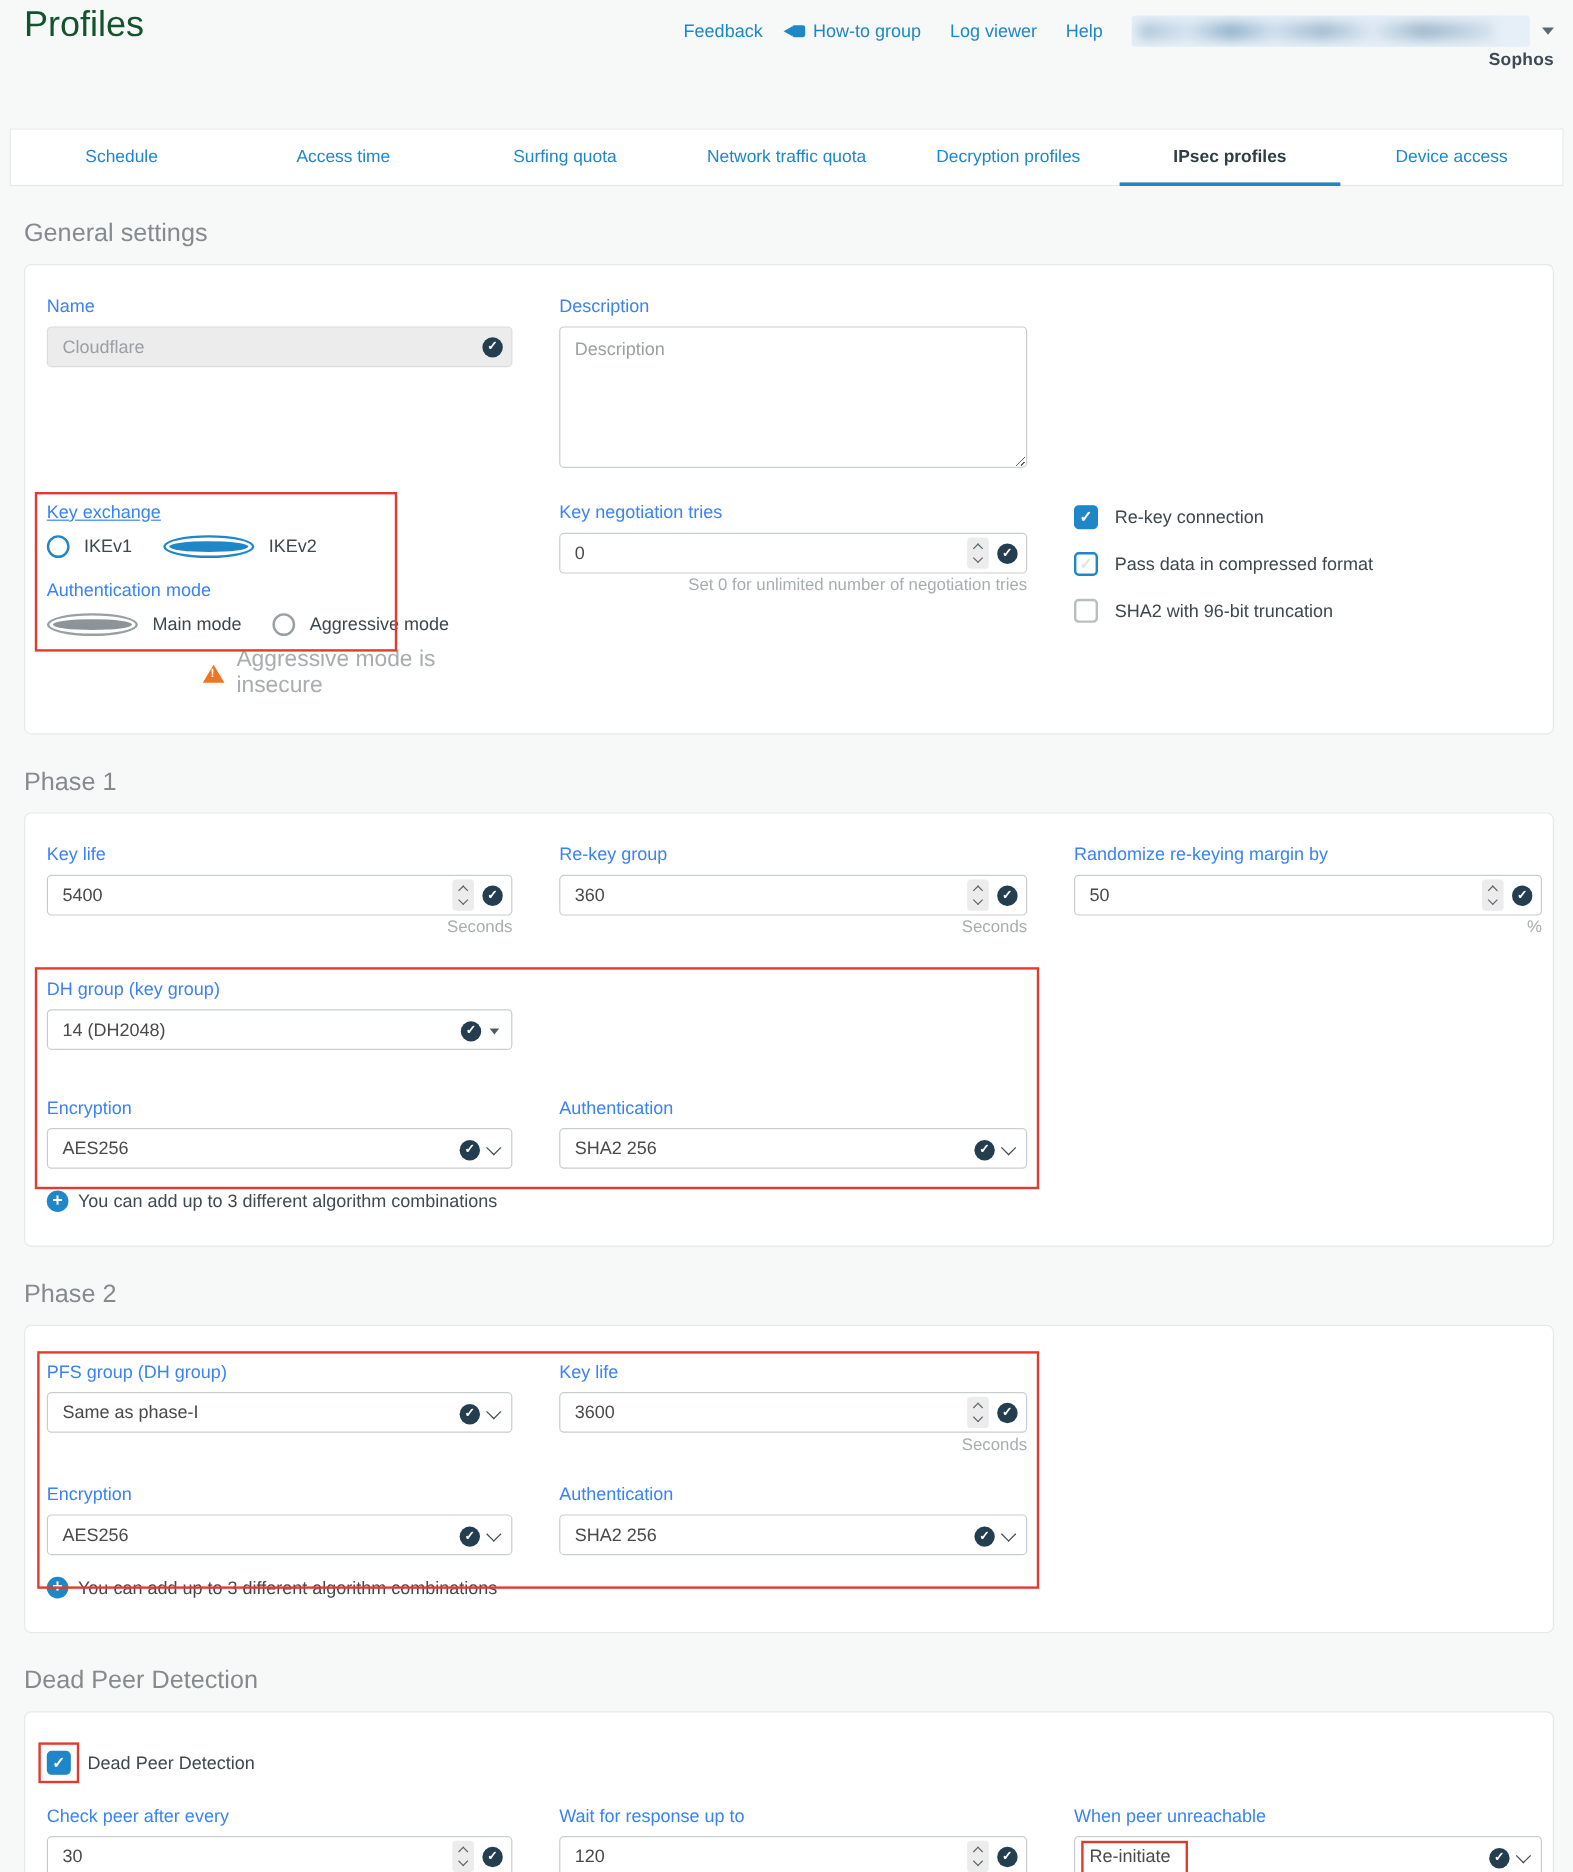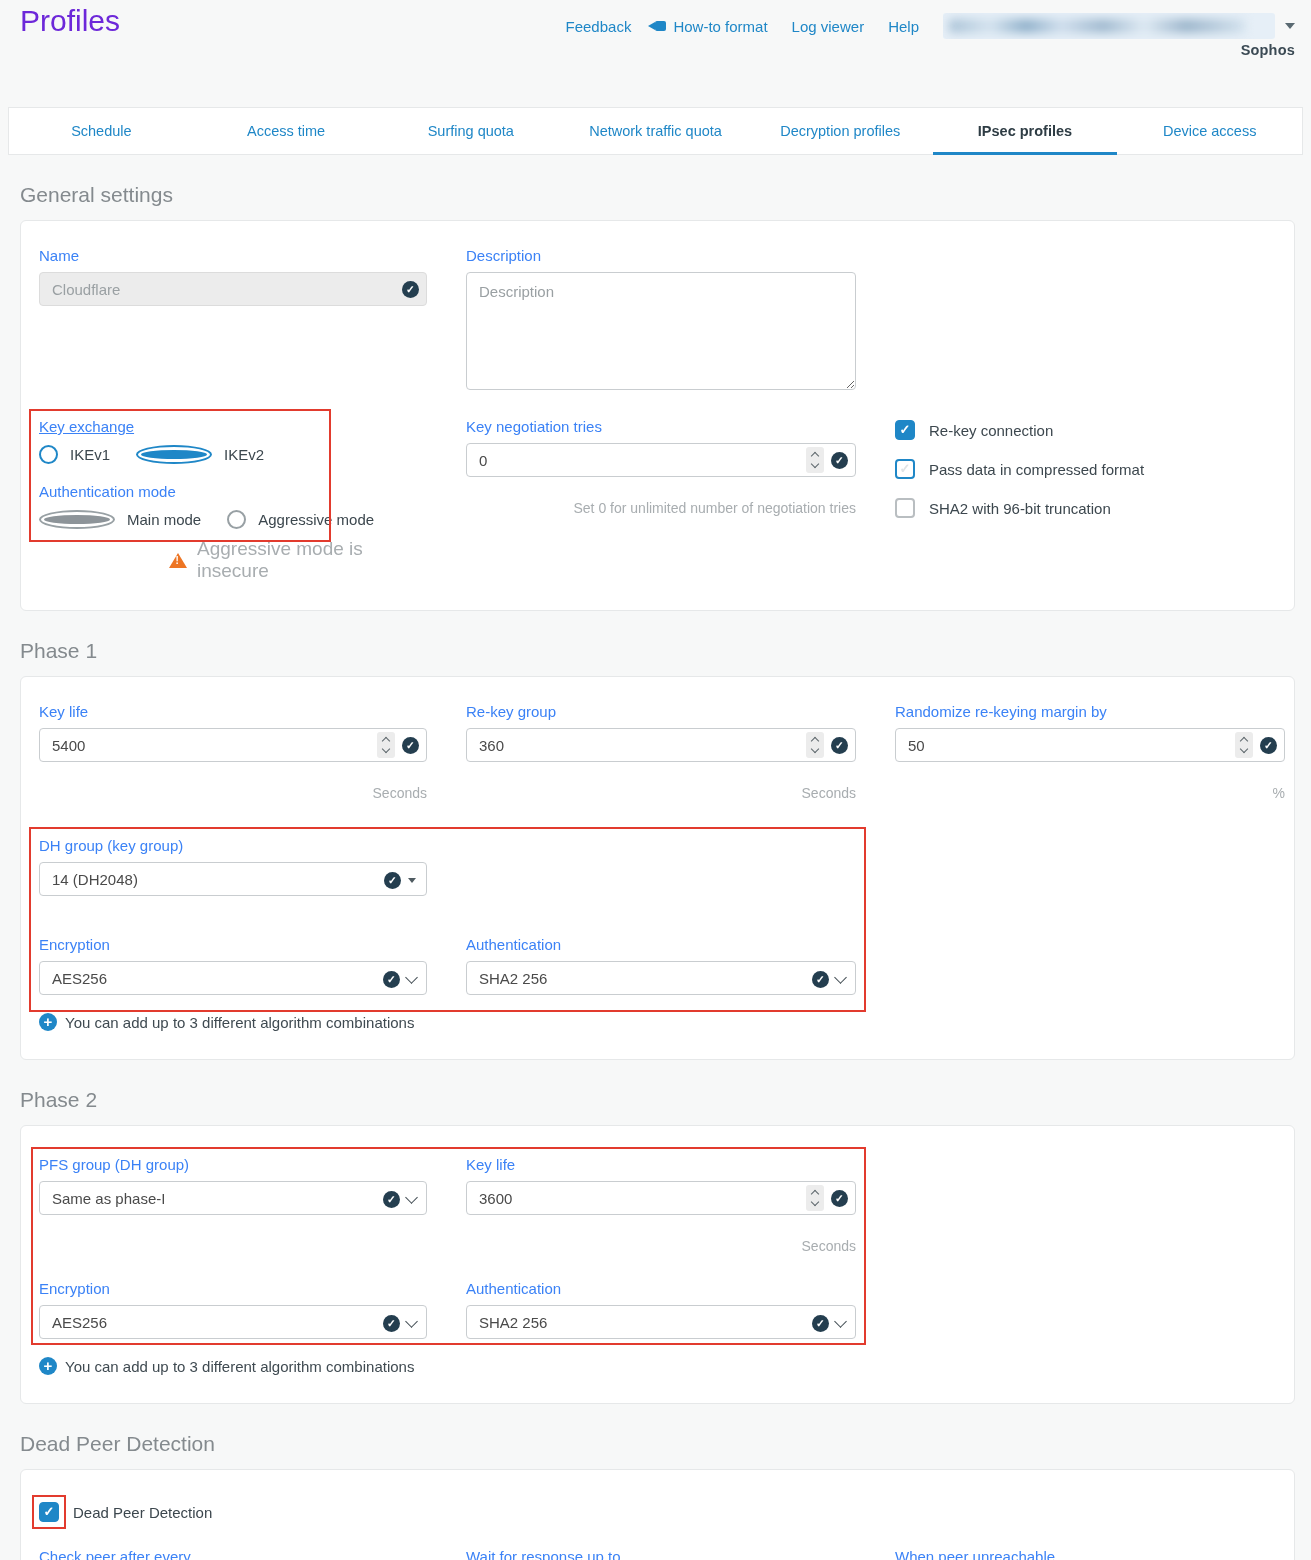--- a/index.html
+++ b/index.html
@@ -5,21 +5,21 @@
   html,body { margin:0; padding:0; }
   body {
     width:1311px; height:1560px; overflow:hidden;
     background:#f7f8f8;
     font-family:"Liberation Sans", sans-serif;
     color:#3c474e;
     position:relative;
   }
   
   .header { height:107px; position:relative; }
-  .page-title { position:absolute; left:20px; top:4px; font-size:30px; font-weight:400; color:#6d28d9; }
+  .page-title { position:absolute; left:20px; top:4px; font-size:30px; font-weight:400; color:#14532d; }
   .header-links { position:absolute; top:13px; right:16px; display:flex; align-items:center; gap:24px; font-size:15px; }
   .hlink { color:#1f87c7; cursor:pointer; white-space:nowrap; display:flex; align-items:center; gap:7px; }
   .video-icon { display:inline-block; position:relative; width:11px; height:10px; background:#1f87c7; border-radius:2px; }
   .video-icon::before { content:''; position:absolute; left:-7px; top:1px;
     border-top:4px solid transparent; border-bottom:4px solid transparent; border-right:7px solid #1f87c7; }
   .blur-box { width:332px; height:26px; border-radius:3px; background:#e6eff7; overflow:hidden; position:relative; }
   .blur-box .smudge { position:absolute; left:6px; right:30px; top:6px; bottom:6px; border-radius:4px;
     background:linear-gradient(90deg,#a9c2d6 0%,#d4e3ef 14%,#8fb0ca 26%,#cfdeed 38%,#9fb9cf 52%,#dde9f3 66%,#9bb5cb 80%,#d3e2ee 100%);
     filter:blur(5px); }
   .caret-dark { width:0; height:0; border-left:5px solid transparent; border-right:5px solid transparent; border-top:6px solid #5a6a72; margin-left:-14px; }
@@ -45,21 +45,21 @@
   .chv-u,.chv-d { width:5px; height:5px; border-right:1.6px solid #5c666b; border-bottom:1.6px solid #5c666b; }
   .chv-u { transform:rotate(-135deg); margin-bottom:-1px; }
   .chv-d { transform:rotate(45deg); margin-top:-1px; }
   .badge { width:17px; height:17px; min-width:17px; border-radius:50%; background:#243e4f; position:relative; }
   .badge::after { content:'✓'; position:absolute; left:0; top:0; width:17px; height:17px; line-height:17px;
     text-align:center; color:#fff; font-size:10.5px; font-weight:700; }
   .sel { box-sizing:border-box; height:34px; border:1px solid #c9cdd0; border-radius:4px; background:#fff;
     padding:0 60px 0 12px; font-size:15px; color:#4a4a4a; display:flex; align-items:center; position:relative; cursor:pointer; }
   .caret { width:0; height:0; border-left:4.5px solid transparent; border-right:4.5px solid transparent; border-top:5.5px solid #4f5b61; }
   .chev-big { width:8px; height:8px; border-right:1.8px solid #3f4a51; border-bottom:1.8px solid #3f4a51; transform:rotate(45deg); margin-top:-4px; }
-  .help { font-size:14px; color:#a8adb0; text-align:right; margin-top:23px; }
+  .help { font-size:14px; color:#a8adb0; text-align:right; margin-top:1px; }
   textarea.desc { box-sizing:border-box; width:100%; height:118px; border:1px solid #c9cdd0; border-radius:4px;
     padding:10px 12px; font-size:15px; color:#4a4a4a; font-family:inherit; resize:both; outline:none; }
   textarea.desc::placeholder { color:#9aa0a3; }
   
   .radio-row { display:flex; align-items:center; margin-top:10px; }
   .radio { width:19px; height:19px; border:2px solid #1f87c7; border-radius:50%; background:#fff; box-sizing:border-box; position:relative; cursor:pointer; }
   .radio.sel::after { content:''; position:absolute; inset:3px; border-radius:50%; background:#1f87c7; }
   .radio.dis { border-color:#98a0a4; }
   .radio.dis.sel::after { background:#8d9499; }
   .radio-lbl { font-size:15px; color:#3c474e; margin:0 26px 0 12px; }
@@ -86,21 +86,21 @@
 <body>
 
 <div class="header">
   <div class="page-title">Profiles</div>
   <div class="header-links">
     <span class="hlink">
         <span>Feedback</span>
       </span>
     <span class="hlink">
       <span class="video-icon"></span>
-      <span>How-to format</span>
+      <span>How-to group</span>
     </span>
     <span class="hlink">
         <span>Log viewer</span>
       </span>
     <span class="hlink">
         <span>Help</span>
       </span>
     <span class="blur-box">
         <span class="smudge"></span>
       </span>

